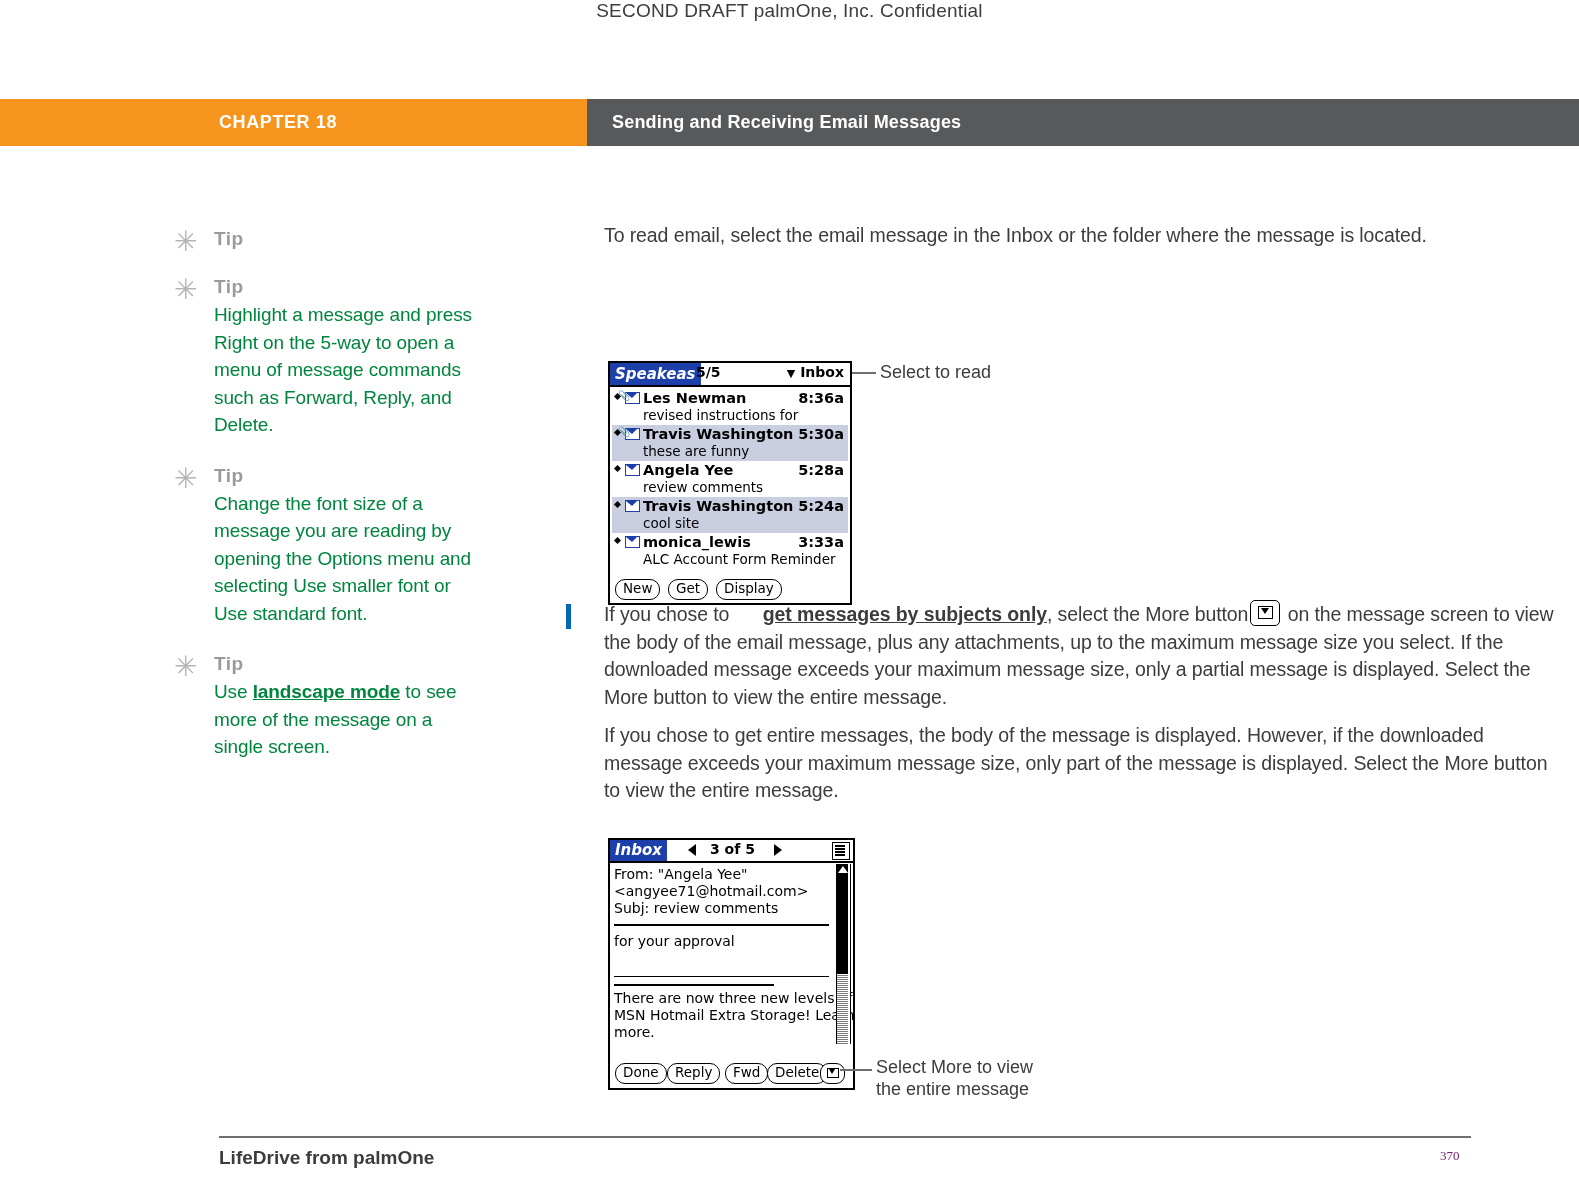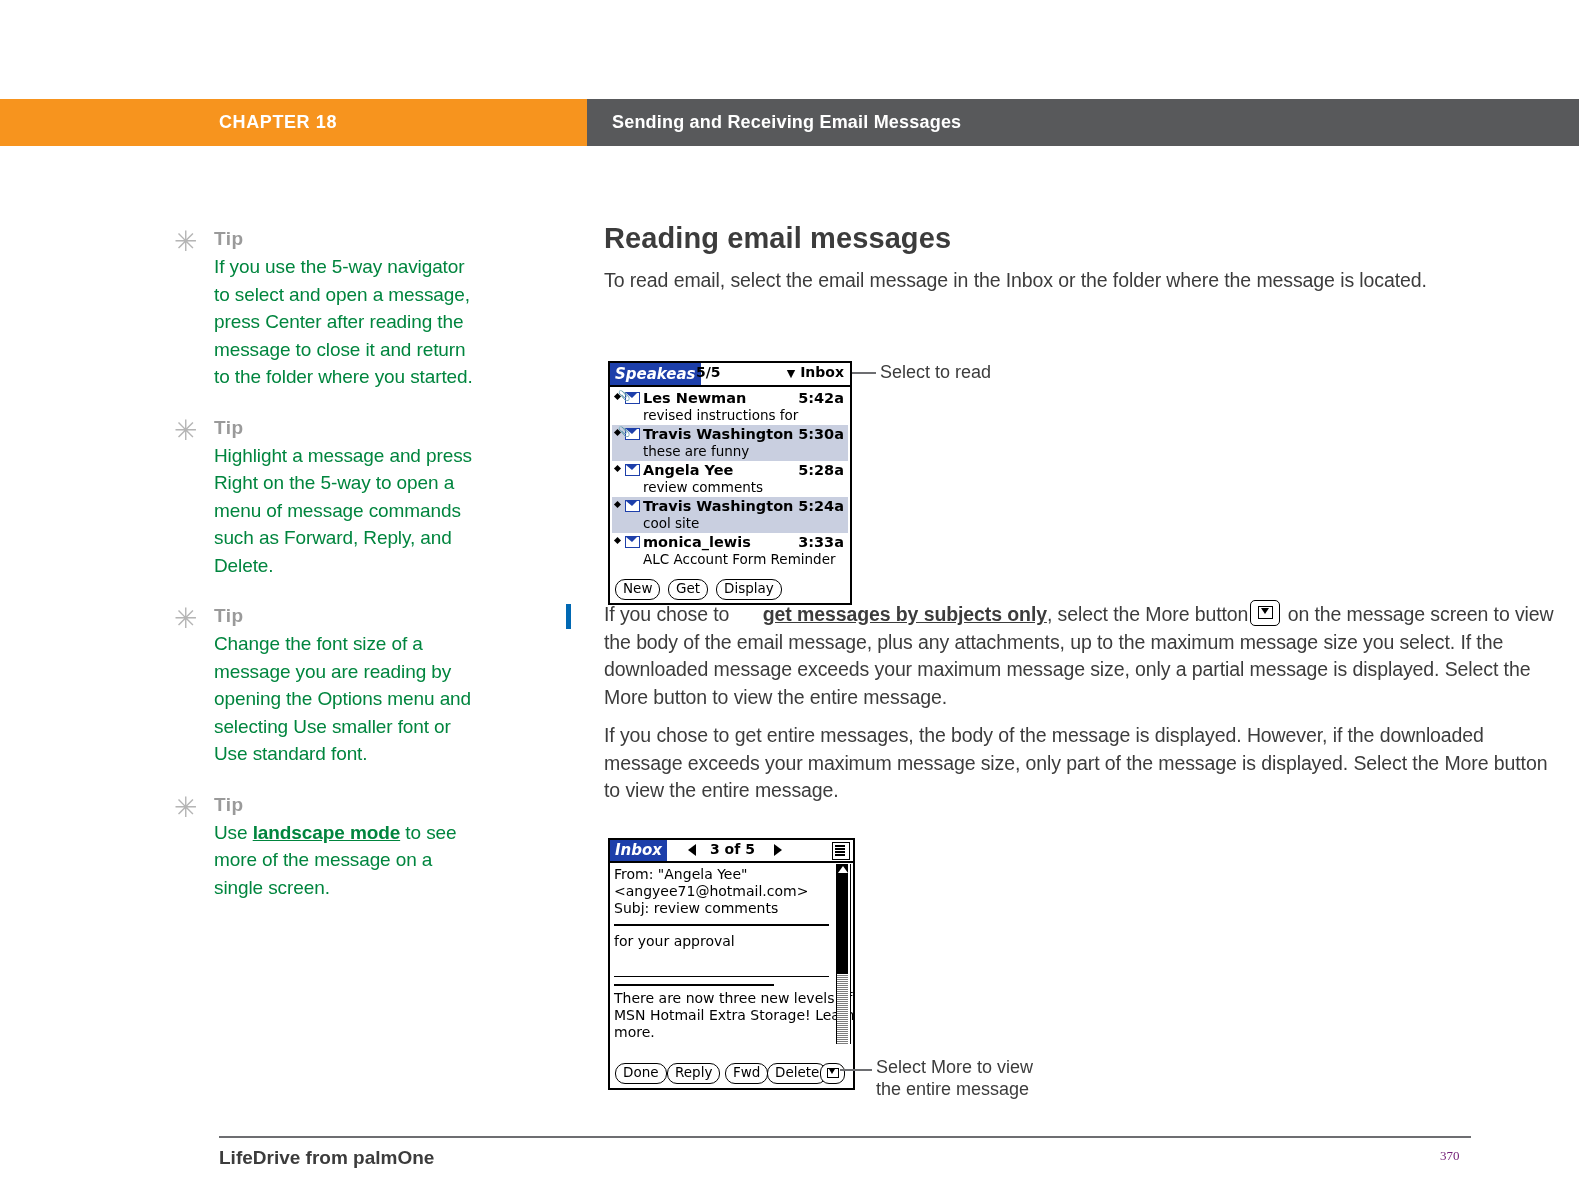--- a/index.html
+++ b/index.html
@@ -471,34 +471,34 @@
     font-size: 13px;
     color: #701a75;
     font-family: Liberation Serif, serif;
   }
 </style>
 </head>
 <body>
 
 <div class="page">
 
+  <div class="draft-line">SECOND DRAFT palmOne, Inc.  Confidential</div>
 
   <div class="header-bar">
     <div class="header-orange"></div>
     <div class="header-gray"></div>
     <div class="chapter-label">CHAPTER 18</div>
     <div class="header-title">Sending and Receiving Email Messages</div>
   </div>
 
   <div class="tips">
 
     <div class="tip-block">
       <div class="tip-star">✳</div>
       <div class="tip-title">Tip</div>
-      <div class="tip-body">If you use the 5-way navigator to select and open a message, press Center after reading the message to close it and return to the folder where you started.</div>
     </div>
 
     <div class="tip-block">
       <div class="tip-star">✳</div>
       <div class="tip-title">Tip</div>
       <div class="tip-body">Highlight a message and press Right on the 5-way to open a menu of message commands such as Forward, Reply, and Delete.</div>
     </div>
 
     <div class="tip-block">
       <div class="tip-star">✳</div>
@@ -508,39 +508,38 @@
 
     <div class="tip-block">
       <div class="tip-star">✳</div>
       <div class="tip-title">Tip</div>
       <div class="tip-body"><span>Use </span><span class="link">landscape mode</span><span> to see more of the message on a single screen.</span></div>
     </div>
 
   </div>
 
   <div class="main">
-    <h1 class="section-title">Reading email messages</h1>
     <p class="body">To read email, select the email message in the Inbox or the folder where the message is located.</p>
   </div>
 
   <div class="pda" id="inbox-shot">
     <div class="pda-titlebar">
       <div class="pda-tab">Speakeas</div>
       <div class="pda-count">5/5</div>
       <div class="pda-folder"><span class="caret">▼</span> <span>Inbox</span></div>
     </div>
 
     <div class="msg-list">
 
       <div class="msg-row">
         <span class="msg-diamond"></span>
         <span class="msg-envelope"></span>
         <span class="msg-clip">📎</span>
         <span class="msg-from">Les Newman</span>
-        <span class="msg-time">5:42a</span>
+        <span class="msg-time">8:36a</span>
         <span class="msg-subj">revised instructions for creatin...</span>
       </div>
 
       <div class="msg-row shaded">
         <span class="msg-diamond"></span>
         <span class="msg-envelope"></span>
         <span class="msg-clip">📎</span>
         <span class="msg-from">Travis Washington</span>
         <span class="msg-time">5:30a</span>
         <span class="msg-subj">these are funny</span>

